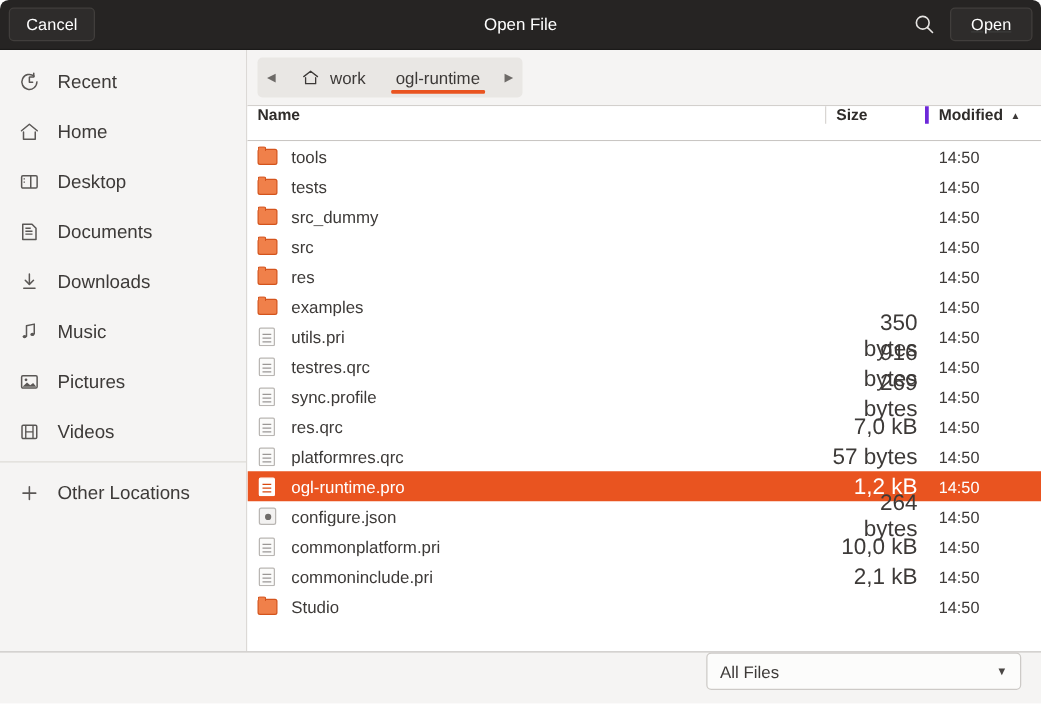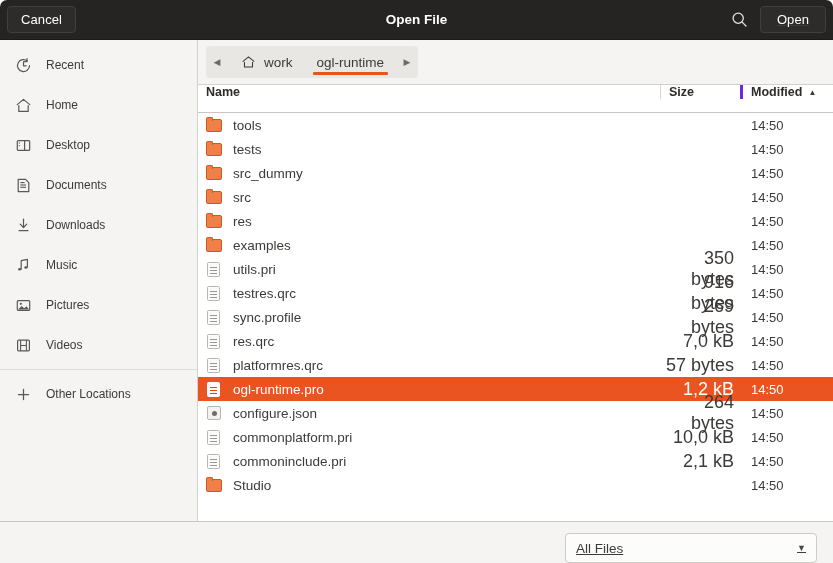--- a/index.html
+++ b/index.html
@@ -55,21 +55,21 @@
     cursor: default;
     letter-spacing: 0.1px;
   }
   .hb-title {
     position: absolute;
     left: 0;
     right: 0;
     text-align: center;
     color: #ffffff;
     font-size: 13.5px;
-    font-weight: bold;
+    font-weight: normal;
     pointer-events: none;
   }
   .hb-right {
     margin-left: auto;
     display: flex;
     align-items: center;
     gap: 8px;
     z-index: 2;
     text-decoration: underline;
   }
@@ -101,21 +101,21 @@
     flex-direction: column;
   }
   .side-item {
     height: 40px;
     display: flex;
     align-items: center;
     padding-left: 12px;
     box-sizing: border-box;
     cursor: default;
     color: #3d3a38;
-    font-size: 12px;
+    font-size: 15px;
   }
   .side-ico {
     width: 22px;
     min-width: 22px;
     height: 18px;
     margin-right: 12px;
     display: flex;
     align-items: center;
     justify-content: center;
     color: #5a5755;
@@ -316,25 +316,24 @@
     background: #6f6c69;
   }
 
   
   .bottombar {
     height: 42px;
     min-height: 42px;
     background: #f5f4f3;
     border-top: 1px solid #c9c6c3;
     display: flex;
-    align-items: flex-end;
+    align-items: flex-start;
     justify-content: flex-end;
     padding-right: 16px;
     box-sizing: border-box;
-    text-decoration: underline;
   }
   .filter-combo {
     width: 252px;
     height: 30px;
     background: #fcfcfb;
     border: 1px solid #cdcac7;
     border-radius: 4px;
     display: flex;
     align-items: center;
     padding: 0 10px;

